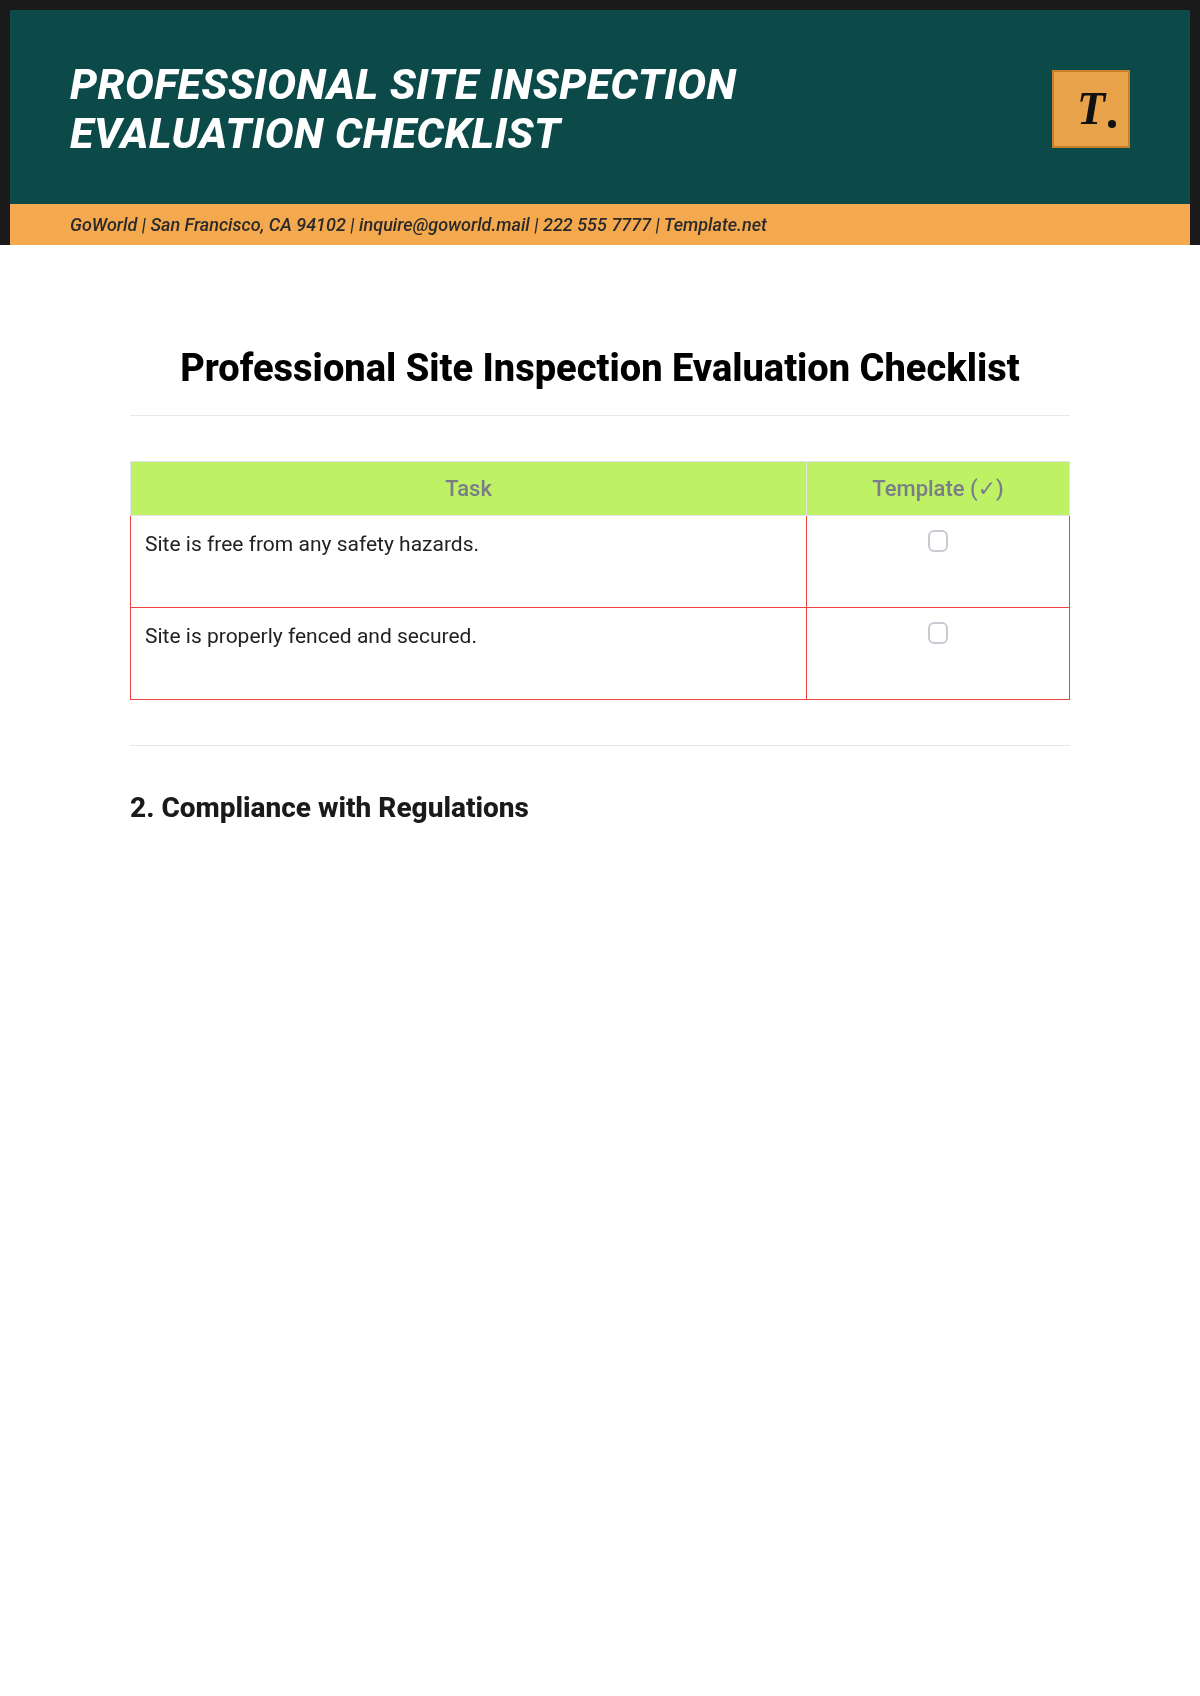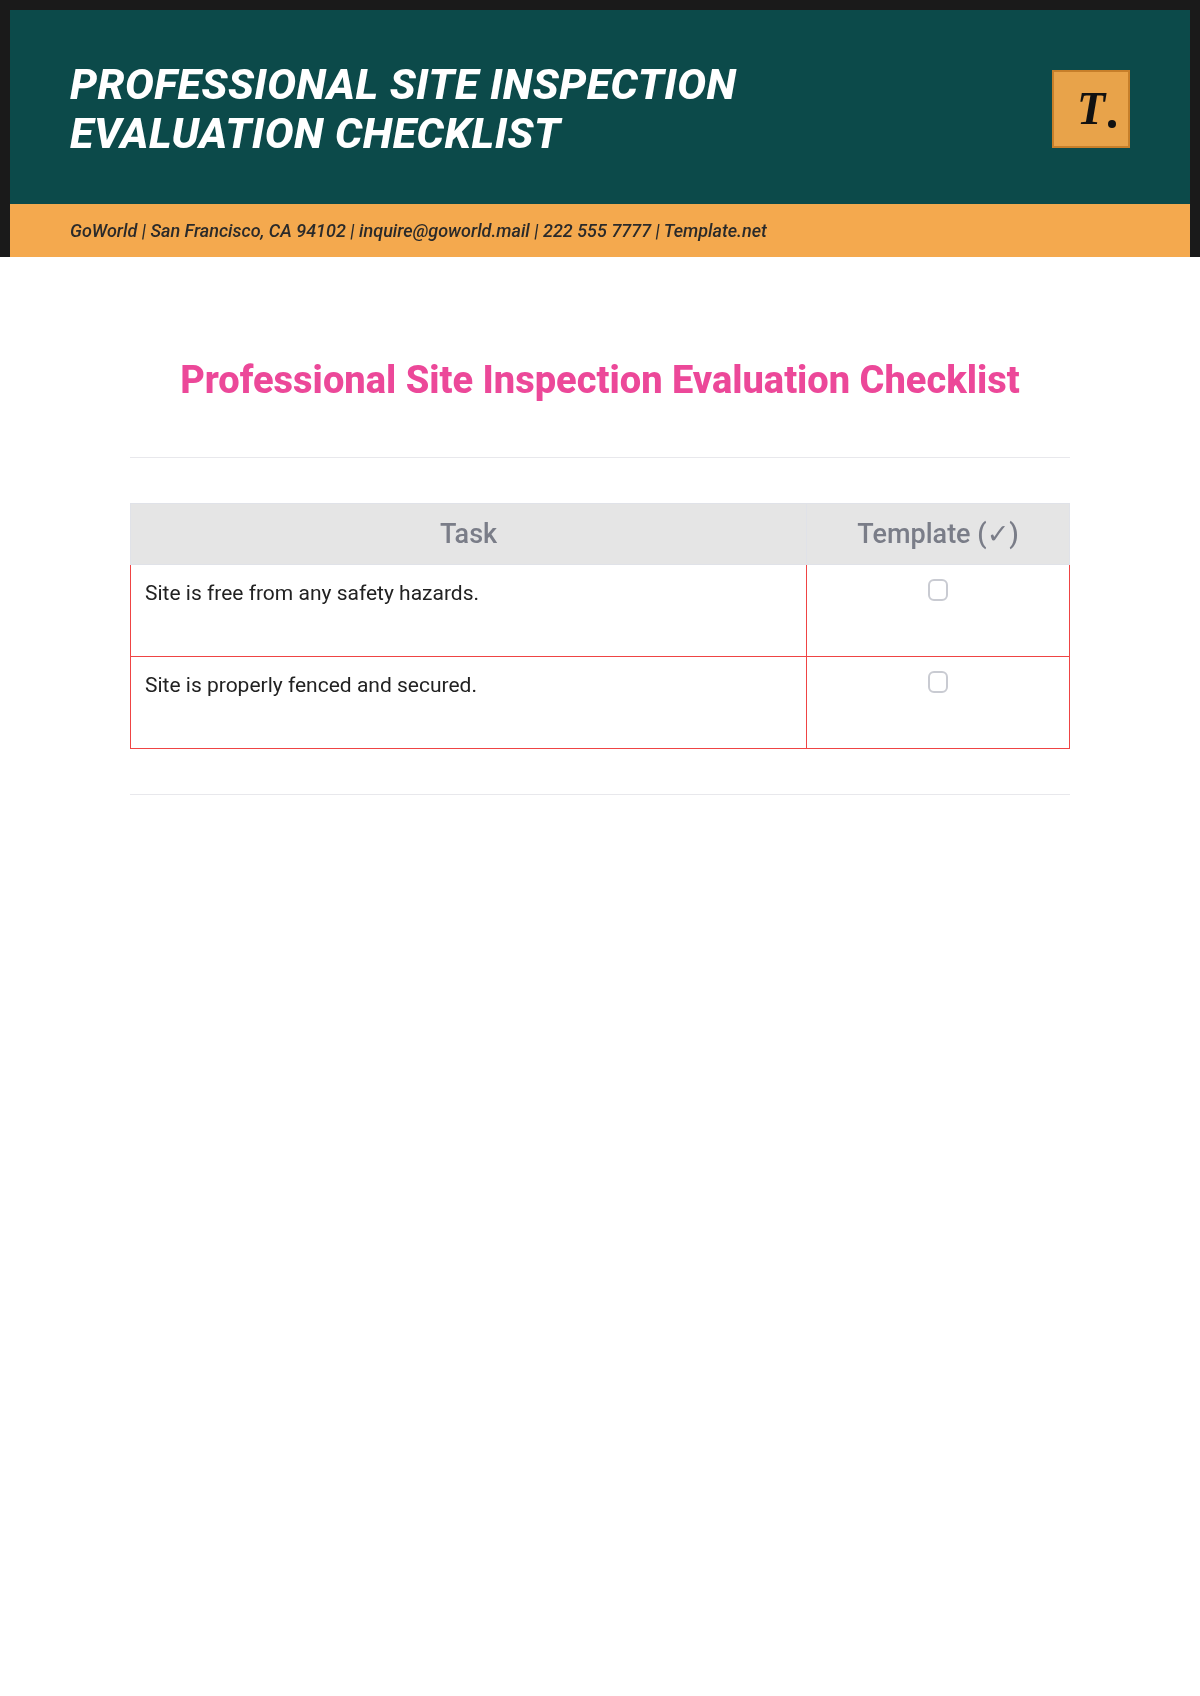--- a/index.html
+++ b/index.html
@@ -51,58 +51,58 @@
     position: absolute;
     width: 8px;
     height: 8px;
     background: #111;
     border-radius: 50%;
     bottom: 18px;
     right: 12px;
   }
   .sub-banner {
     background: #f4a94e;
-    padding: 16px 60px;
+    padding: 10px 60px;
     color: #2a2a2a;
     font-size: 18px;
     font-weight: 500;
   }
   .content {
     padding: 100px 130px 0 130px;
   }
   .doc-title {
     text-align: center;
     font-size: 38px;
     font-weight: 800;
-    color: #ec4899;
+    color: #000000;
     line-height: 1.25;
-    margin-bottom: 53px;
+    margin-bottom: 23px;
   }
   .hr {
     border: none;
     border-top: 1.5px solid #e8e8ec;
     margin-bottom: 45px;
   }
   .section-title {
     font-size: 28px;
     font-weight: 800;
     color: #1a1a1a;
     margin-bottom: 45px;
   }
   table {
     width: 100%;
     border-collapse: collapse;
     border: 1px solid #e0e2e8;
     margin-bottom: 45px;
   }
   th {
-    background: #e5e5e5;
+    background: #bef264;
     color: #7a7d88;
     font-weight: 500;
-    font-size: 27px;
+    font-size: 22px;
     padding: 14px 2px;
     border: 1px solid #e0e2e8;
     text-align: center;
   }
   th.task-col { width: 72%; }
   th.comp-col { width: 28%; }
   td {
     border: 1px solid #ef4444;
     padding: 16px 14px 50px 14px;
     font-size: 21px;
@@ -161,13 +161,14 @@
       </tr>
       <tr>
         <td>Site is properly fenced and secured.</td>
         <td class="check-cell"><span class="checkbox"></span></td>
       </tr>
     </tbody>
   </table>
 
   <hr class="hr">
 
+  <h2 class="section-title">2. Compliance with Regulations</h2>
 </div>
 
 </body></html>

